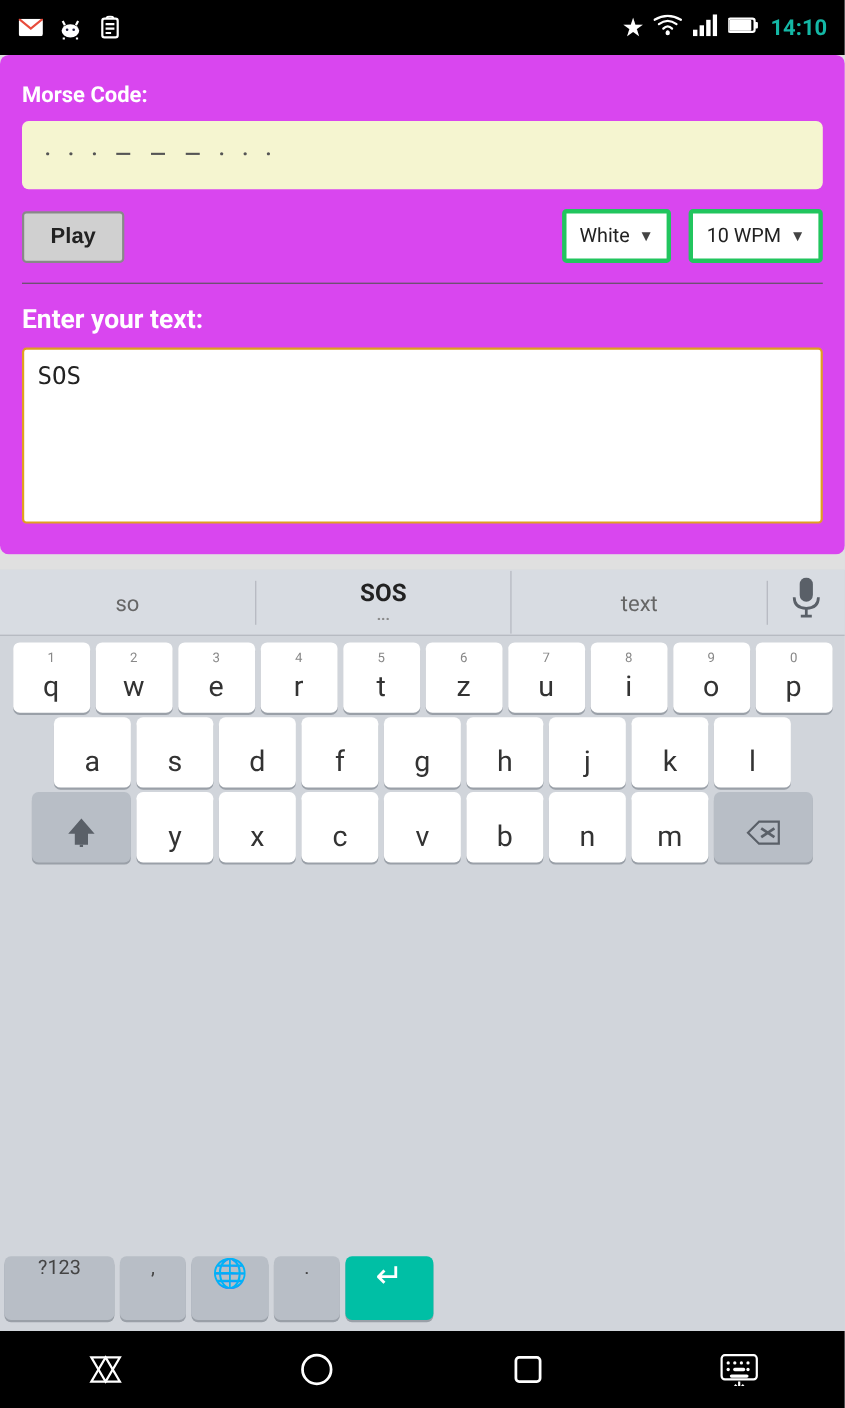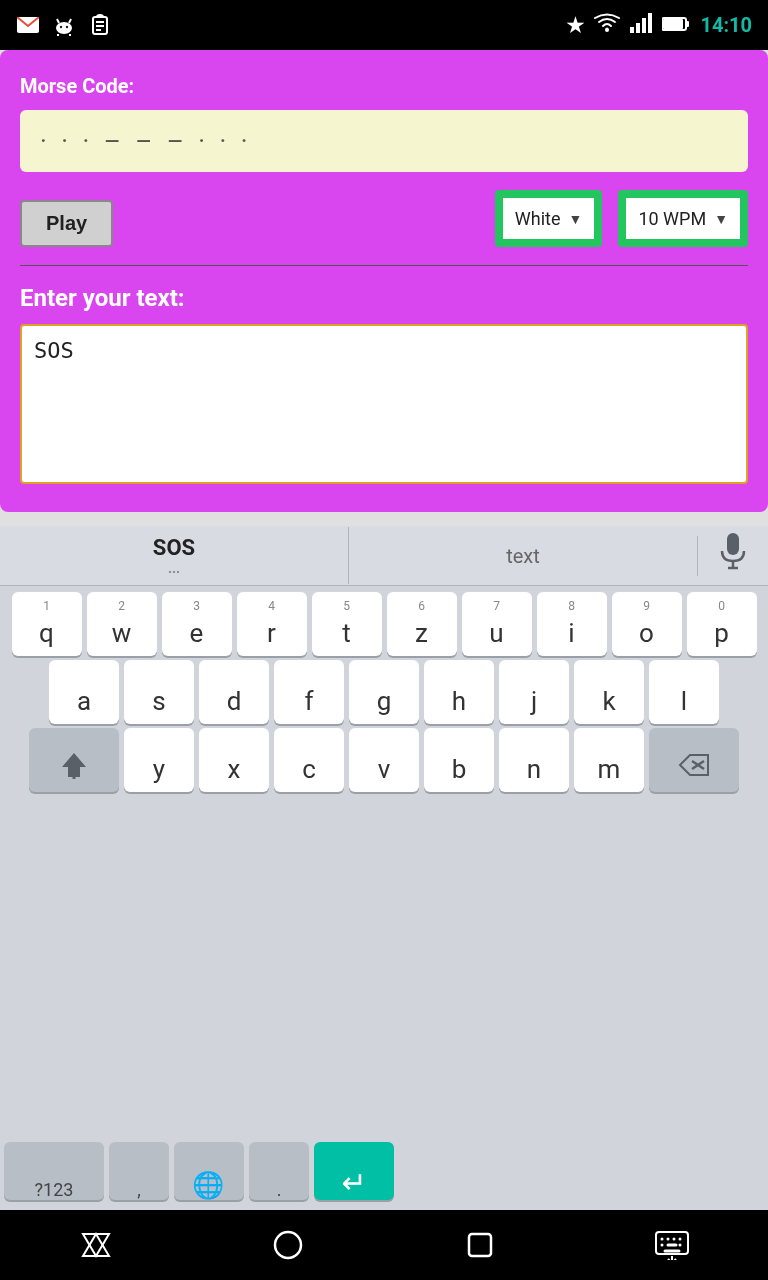--- a/index.html
+++ b/index.html
@@ -90,21 +90,21 @@
       font-weight: bold;
       color: #222;
       cursor: pointer;
       flex-shrink: 0;
     }
 
     .spacer { flex: 1; }
 
     .dropdown {
       background: #fff;
-      border: 8px solid #22c55e;
+      border: 4px solid #22c55e;
       border-radius: 4px;
       padding: 10px 12px;
       font-size: 18px;
       color: #222;
       cursor: pointer;
       display: flex;
       align-items: center;
       gap: 8px;
       flex-shrink: 0;
     }
@@ -264,21 +264,21 @@
       padding: 4px 4px 10px 4px;
       background: #d1d5db;
     }
 
     .key-sym {
       background: #b8bec6;
       border-radius: 6px;
       box-shadow: 0 2px 0 #9aa0a8;
       height: 58px;
       display: flex;
-      align-items: flex-end;
+      align-items: flex-start;
       justify-content: center;
       cursor: pointer;
       font-size: 18px;
       color: #444;
     }
     .key-sym.num-sym { width: 100px; }
     .key-sym.comma { width: 60px; }
     .key-sym.globe { width: 70px; }
     .key-sym.space {
       flex: 1;
@@ -402,20 +402,23 @@
   <hr class="divider">
   <div class="text-label">Enter your text:</div>
   <textarea class="text-input" style="">SOS</textarea>
 </div>
 
 <div class="gray-gap"></div>
 
 <div class="keyboard">
 
   <div class="suggestions-row">
+    <div class="suggestion">
+      <span>so</span>
+    </div>
     <div class="suggestion active">
       <span>SOS</span>
       <span class="suggestion-dots">...</span>
     </div>
     <div class="suggestion">
       <span>text</span>
     </div>
     <div class="mic-btn">
       <svg width="28" height="38" viewBox="0 0 28 38" fill="none">
         <rect x="8" y="0" width="12" height="22" rx="6" fill="#5a6068"></rect>

